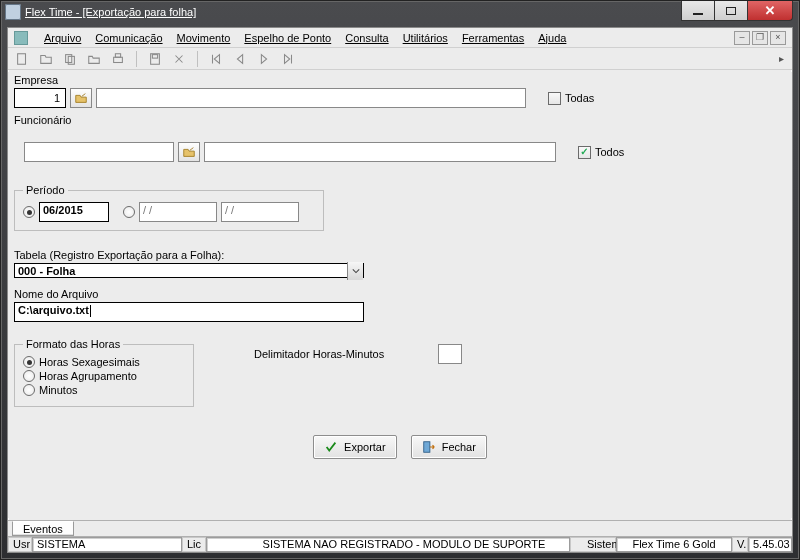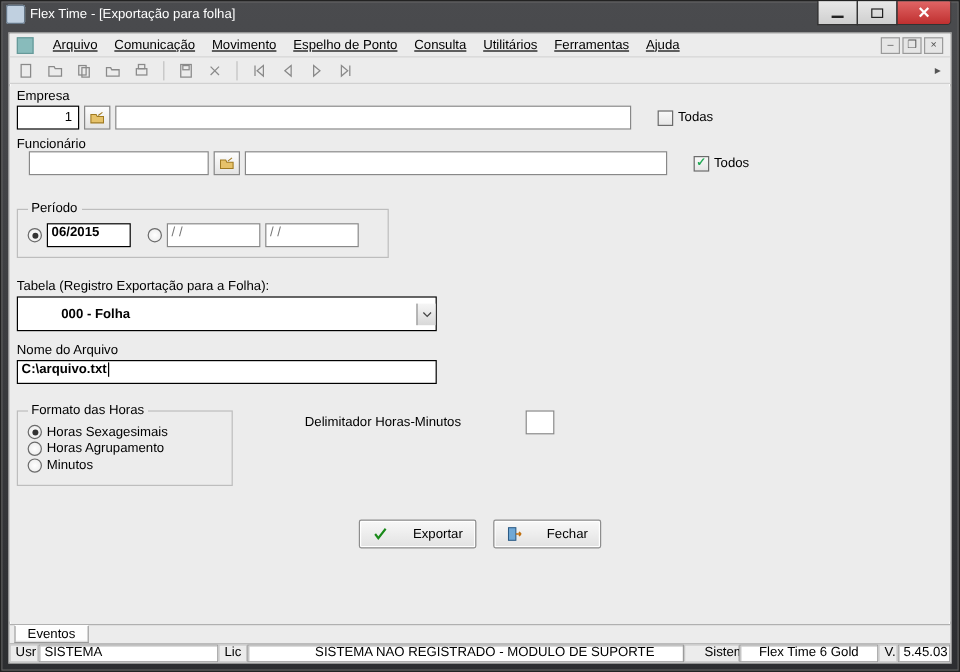--- a/index.html
+++ b/index.html
@@ -1,21 +1,21 @@
 <!DOCTYPE html>
 <html><head>
 <meta charset="utf-8">
 <style>
   * { box-sizing: border-box; font-family: "Tahoma", "Segoe UI", sans-serif; font-size: 11px; }
   html, body { margin:0; padding:0; width:800px; height:560px; overflow:hidden; }
   body { background:#0b0b0c; }
 
   
   .aero-frame { position:relative; width:800px; height:560px; background:linear-gradient(#4a4b4e, #2d2e31); border:1px solid #222; box-shadow: inset 0 0 0 1px #666; }
-  .titlebar { height:22px; display:flex; align-items:center; padding:3px 4px; color:#fff; }
+  .titlebar { height:22px; display:flex; align-items:center; padding:3px 4px; color:#fff;text-decoration:underline; }
   .titlebar .app-icon { width:16px; height:16px; margin-right:4px; background:#c0d0e0; display:inline-block; border-radius:2px; box-shadow: inset 0 0 0 1px #678; }
   .win-btns { position:absolute; top:0; right:6px; display:flex; }
   .win-btn { width:34px; height:20px; border:1px solid #333; border-top:none; margin-left:-1px; display:flex; align-items:center; justify-content:center; }
   .win-min { background:linear-gradient(#e8e8e8,#cfcfcf); }
   .win-max { background:linear-gradient(#e8e8e8,#cfcfcf); }
   .win-close { background:linear-gradient(#e06565,#c03030); width:46px; border-radius:0 0 4px 0;}
   .min-g { width:10px; height:2px; background:#222; margin-top:6px;}
   .max-g { width:10px; height:8px; border:1.5px solid #222; }
   .x-g { color:#fff; font-weight:bold; font-size:13px; line-height:1;}
 
@@ -35,38 +35,38 @@
   .tb-sep { width:1px; height:16px; background:#c0c0c0; margin:0 2px;}
   .tb-right { margin-left:auto; color:#555; font-size:10px; padding-right:2px; }
 
   .form-area { position:absolute; left:0; right:0; top:44px; bottom:34px; background:#ececec; padding:2px 6px 4px 6px; }
 
   .lbl { color:#000; }
   .field-row { display:flex; align-items:center; gap:4px; }
 
   .txt { background:#fff; border:1px solid #000; height:20px; padding:1px 3px; }
   .txt-light { background:#fff; border:1px solid #888; height:20px; padding:1px 3px; }
-  .combo { background:#fff; border:1px solid #000; height:29px; display:flex; align-items:center;padding-left:33px; }
+  .combo { background:#fff; border:1px solid #000; height:15px; display:flex; align-items:center; }
   .combo .val { flex:1; padding:0 3px; font-weight:bold; }
   .combo .arrow { width:16px; height:18px; background:linear-gradient(#f6f6f6,#d8d8d8); border-left:1px solid #888; display:flex; align-items:center; justify-content:center; }
   .arrow svg { width:8px; height:8px; }
 
   .picker { width:22px; height:20px; border:1px solid #888; background:linear-gradient(#fefefe,#e4e4e4); display:flex; align-items:center; justify-content:center; }
   .picker svg { width:14px; height:14px; }
 
   fieldset { border:1px solid #bdbdbd; background:#ececec; margin:0; }
   fieldset legend { color:#000; padding:0 3px; }
 
   .cb-wrap, .rb-wrap { display:flex; align-items:center; gap:4px; }
   .cb { width:13px; height:13px; border:1px solid #6b6b6b; background:linear-gradient(#f9f9f9,#e6e6e6); display:flex; align-items:center; justify-content:center; }
   .cb.checked::after { content:"✓"; font-size:10px; line-height:1; color:#2a5; font-weight:bold;}
   .rb { width:12px; height:12px; border:1px solid #6b6b6b; border-radius:50%; background:radial-gradient(#fff,#e8e8e8); display:flex; align-items:center; justify-content:center;}
   .rb.selected::after { content:""; width:5px; height:5px; background:#333; border-radius:50%; }
 
-  .btn { height:24px; padding:0 10px; background:linear-gradient(#f8f8f8,#e2e2e2); border:1px solid #8d8d8d; border-radius:2px; display:inline-flex; align-items:center; gap:20px; box-shadow: inset 0 0 0 1px #fff; cursor:default;}
+  .btn { height:24px; padding:0 10px; background:linear-gradient(#f8f8f8,#e2e2e2); border:1px solid #8d8d8d; border-radius:2px; display:inline-flex; align-items:center; gap:6px; box-shadow: inset 0 0 0 1px #fff; cursor:default;}
   .btn svg { width:14px; height:14px; }
   .btn-row { display:flex; justify-content:center; gap:14px; margin-top:28px; }
 
   .events-bar { position:absolute; left:0; right:0; bottom:16px; height:16px; border-top:1px solid #b0b0b0; display:flex; align-items:flex-end; padding-left:4px; background:#ececec; }
   .events-tab { border:1px solid #9a9a9a; border-top:1px solid #fff; background:#fdfdfd; padding:0 10px; height:15px; line-height:14px; box-shadow: inset 0 -1px 0 #e0e0e0; }
 
   .status-bar { position:absolute; left:0; right:0; bottom:0; height:16px; border-top:1px solid #b0b0b0; display:flex; align-items:center; background:#ececec; }
   .status-cell { border:1px solid #c8c8c8; height:15px; line-height:13px; padding:0 4px; margin-right:0; }
   .status-sunken { border:1px solid #9c9c9c; background:#fff; box-shadow: inset 1px 1px 0 #d0d0d0;}
 
@@ -192,21 +192,21 @@
         </div>
         <div class="txt-light" style="flex:0 0 430px;"></div>
         <div style="width:14px;"></div>
         <div class="cb-wrap">
           <span class="cb"></span>
           <span>Todas</span>
         </div>
       </div>
 
       <div class="lbl" style="margin-top:6px;">Funcionário</div>
-      <div class="field-row" style="margin-top:0;padding-left:10px;">
+      <div class="field-row" style="margin-top:16px;padding-left:10px;">
         <div class="txt-light" style="width:150px;"></div>
         <div class="picker">
            <svg viewBox="0 0 16 16">
               <path d="M2 5h5l1 2h6v6H2z" fill="#e6c26a" stroke="#a07a20"></path>
               <path d="M9 6l4-3" stroke="#a07a20" fill="none"></path>
             </svg>
         </div>
         <div class="txt-light" style="flex:0 0 352px;"></div>
         <div style="width:14px;"></div>
         <div class="cb-wrap">

